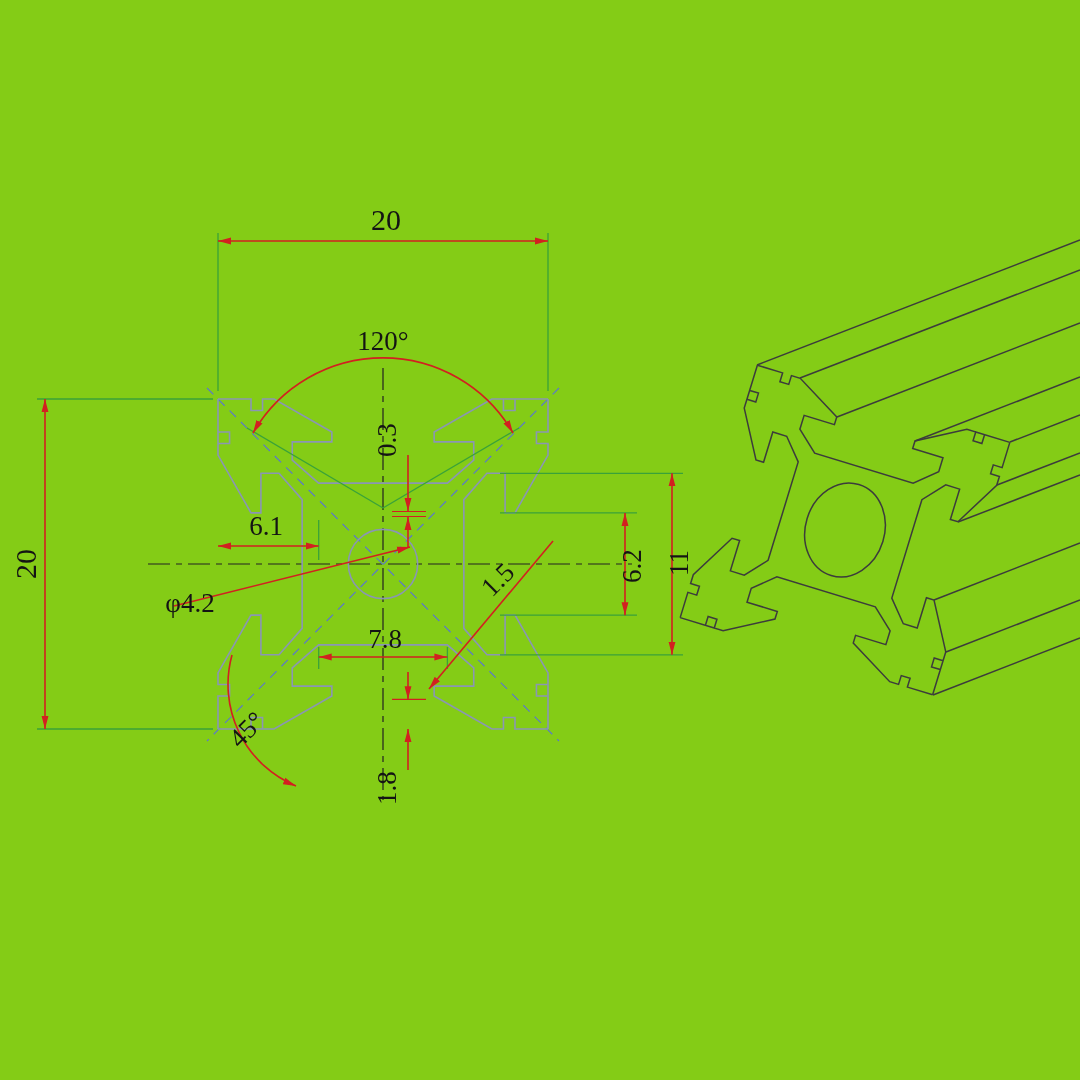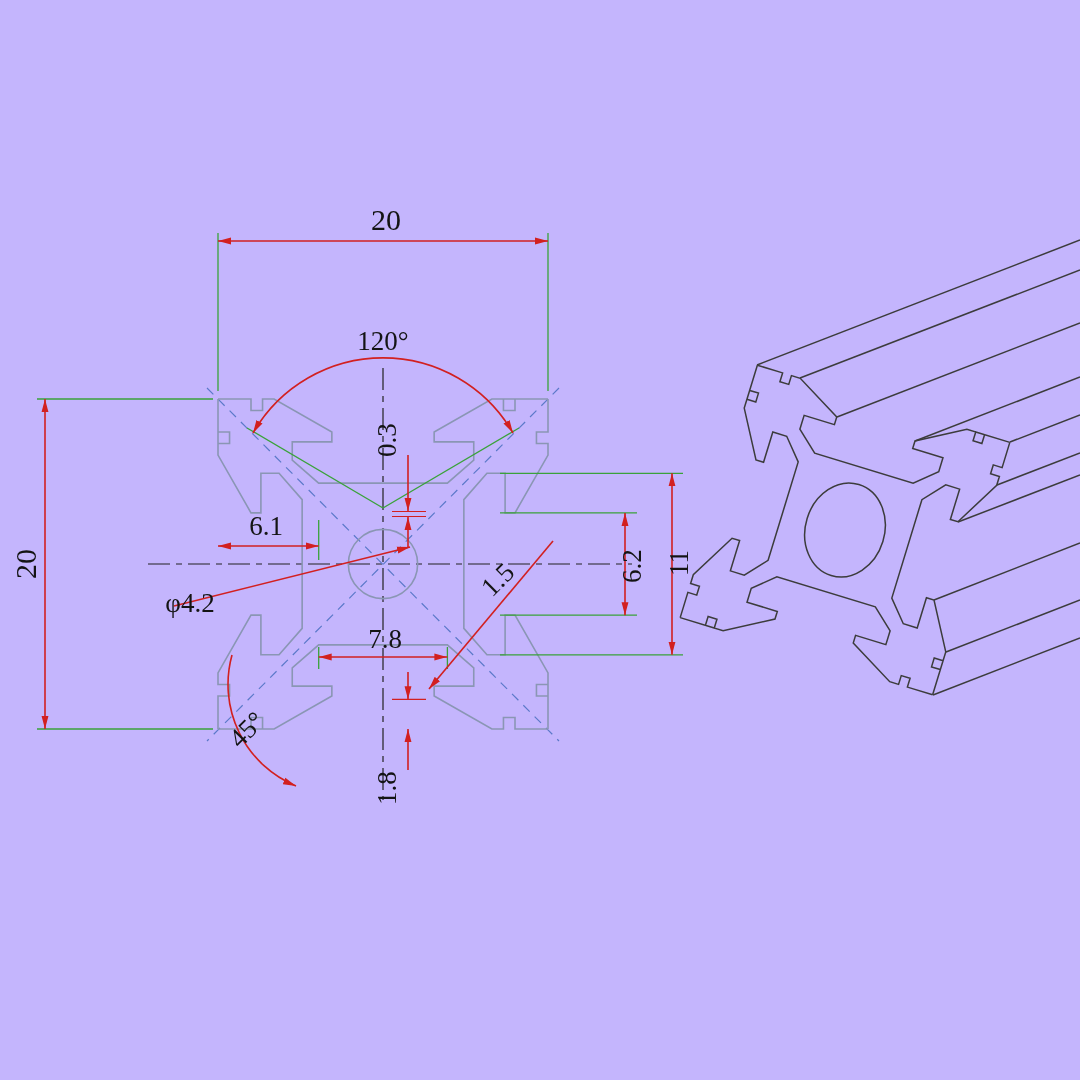--- a/index.html
+++ b/index.html
@@ -1,16 +1,16 @@
 <!DOCTYPE html>
 <html><head>
 <meta charset="utf-8">
 <style>
   html,body{margin:0;padding:0;background:#ffffff;}
-  .page{width:1080px;height:1080px;background:#c4b5fd;position:relative;overflow:hidden;}
+  .page{width:1080px;height:1080px;background:#84cc16;position:relative;overflow:hidden;}
   svg{display:block;}
   text{font-family:"Liberation Serif","DejaVu Serif",serif;fill:#141414;}
   .lbl-lg{font-size:30px;}
   .lbl{font-size:27px;}
   .dim{stroke:#d22020;stroke-width:1.6;fill:none;}
   .dim-thin{stroke:#d22020;stroke-width:1.2;fill:none;}
   .ext{stroke:#3aa23a;stroke-width:1.3;fill:none;}
   .cline{stroke:#222222;stroke-width:1.2;fill:none;stroke-dasharray:22 6 6 6;}
   .diag{stroke:#5b79c9;stroke-width:1.2;fill:none;stroke-dasharray:9 7;}
   .outline{stroke:#8a96b4;fill:none;}

